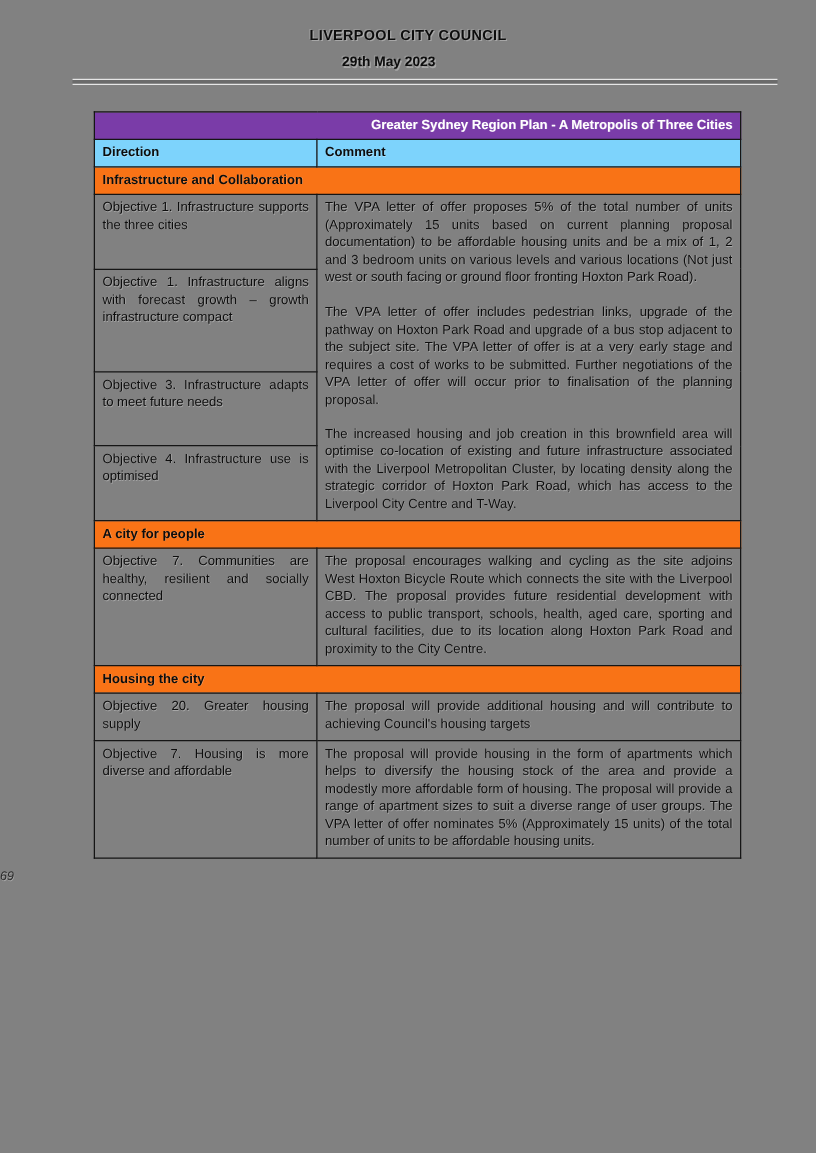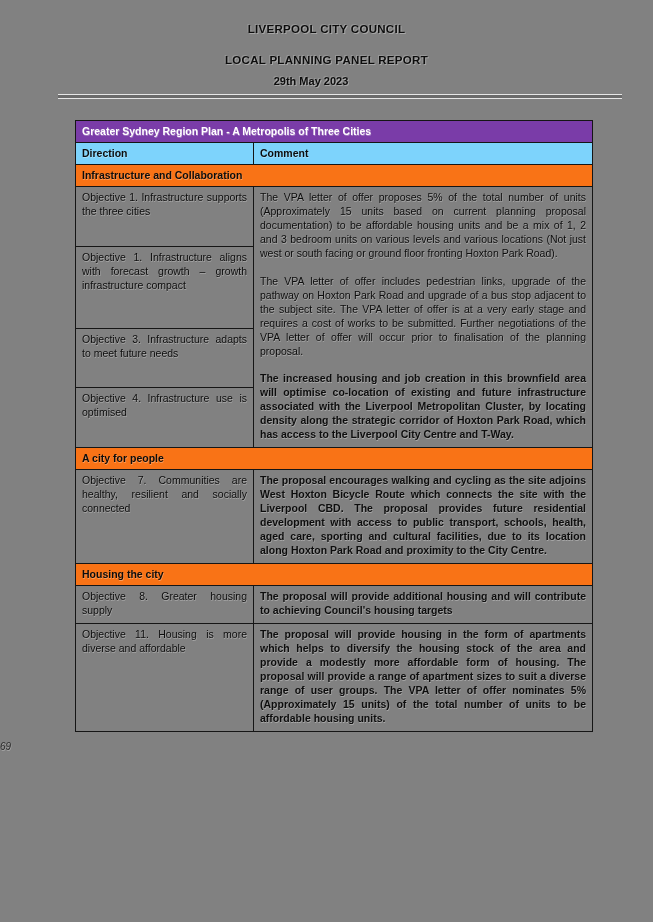--- a/index.html
+++ b/index.html
@@ -43,50 +43,50 @@
     vertical-align:top;
     font-size:10.5px;
     padding:4px 6px 5px 6px;
     text-shadow:0.5px 0.5px 0 rgba(255,255,255,.30);
   }
   td.title-cell{
     background:#7a3ca8;
     color:#fff;font-weight:bold;font-size:11px;
     padding:5px 8px;
     text-shadow:none;
+    text-align:right;
   }
   td.colhead{
     background:#7dd3fc;
     font-weight:bold;font-size:11px;
     padding:6px 8px;
   }
   td.section-cell{
     background:#f97316;
     font-weight:bold;font-size:11px;
     padding:6px 8px;
   }
   td.dir{ text-align:justify; line-height:1.33; }
   td.com{ text-align:justify; line-height:1.33; }
   td.com p{ margin:0 0 14px 0; }
-  td.com p:last-child{ margin-bottom:0;font-weight:bold; }
+  td.com p:last-child{ margin-bottom:0; }
 
   
   .footer{
     font-style:italic;font-size:10px;
     margin-top:9px;color:#2a2a2a;
     text-shadow:0.5px 0.5px 0 rgba(255,255,255,.3);
   }
 </style>
 </head>
 <body>
 
 <div class="page">
 
   <div class="hdr-title t1">LIVERPOOL CITY COUNCIL</div>
-  <div class="hdr-title t2">LOCAL PLANNING PANEL REPORT</div>
   <div class="hdr-date">29th May 2023</div>
   <div class="rule"></div>
 
   <table class="plan">
     <colgroup>
         <col style="width:178px">
         <col>
       </colgroup>
 
     <tbody>
@@ -127,27 +127,27 @@
       <td class="dir">Objective 7. Communities are healthy, resilient and socially connected</td>
       <td class="com">
         <p>The proposal encourages walking and cycling as the site adjoins West Hoxton Bicycle Route which connects the site with the Liverpool CBD. The proposal provides future residential development with access to public transport, schools, health, aged care, sporting and cultural facilities, due to its location along Hoxton Park Road and proximity to the City Centre.</p>
       </td>
     </tr>
 
     <tr>
       <td class="section-cell" colspan="2">Housing the city</td>
     </tr>
     <tr>
-      <td class="dir">Objective 8. Greater housing supply</td>
+      <td class="dir">Objective 20. Greater housing supply</td>
       <td class="com">
         <p>The proposal will provide additional housing and will contribute to achieving Council's housing targets</p>
       </td>
     </tr>
     <tr>
-      <td class="dir">Objective 11. Housing is more diverse and affordable</td>
+      <td class="dir">Objective 7. Housing is more diverse and affordable</td>
       <td class="com">
         <p>The proposal will provide housing in the form of apartments which helps to diversify the housing stock of the area and provide a modestly more affordable form of housing. The proposal will provide a range of apartment sizes to suit a diverse range of user groups. The VPA letter of offer nominates 5% (Approximately 15 units) of the total number of units to be affordable housing units.</p>
       </td>
     </tr>
   </tbody>
     </table>
 
   <div class="footer">69</div>
 
 </div>

